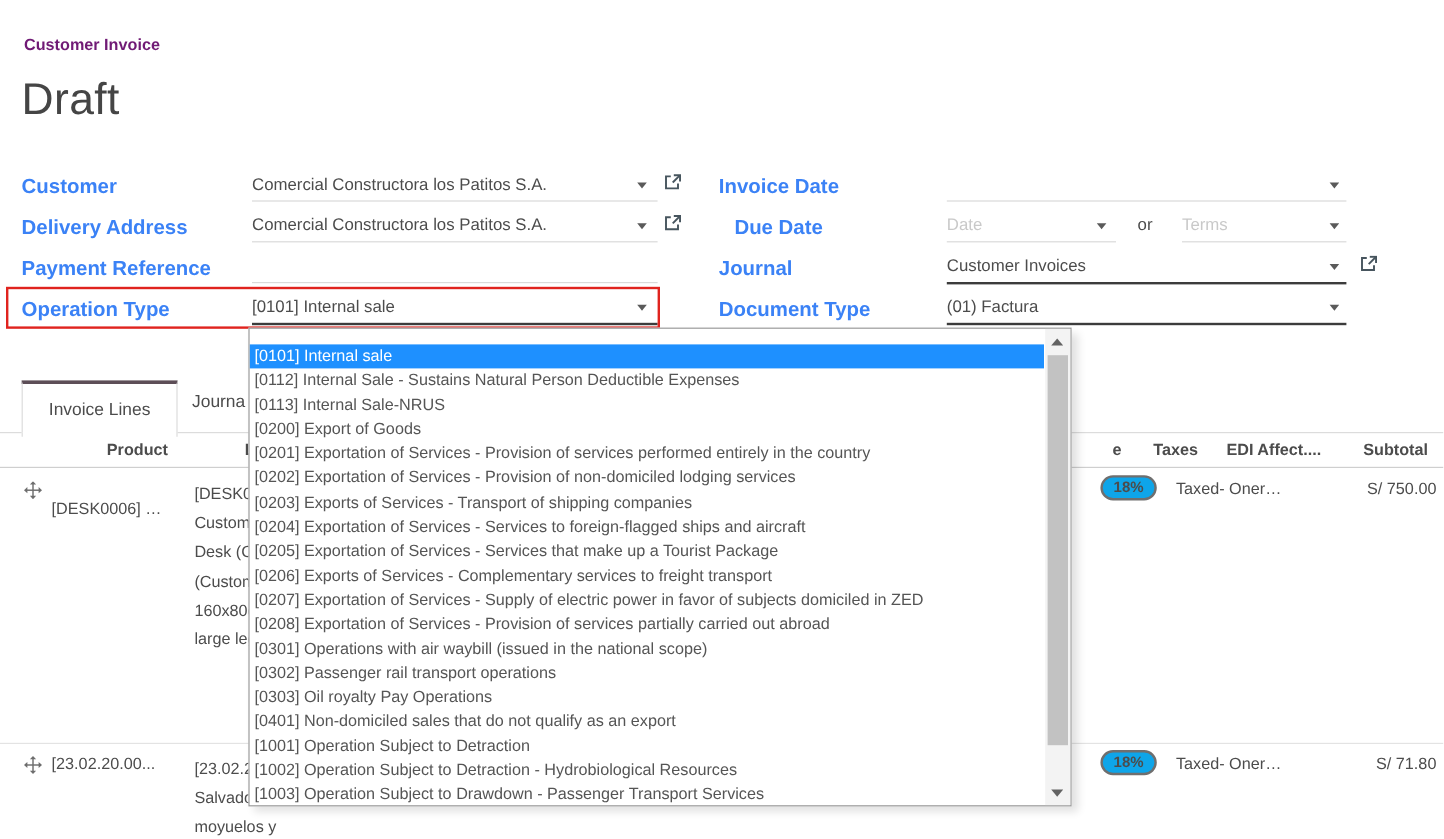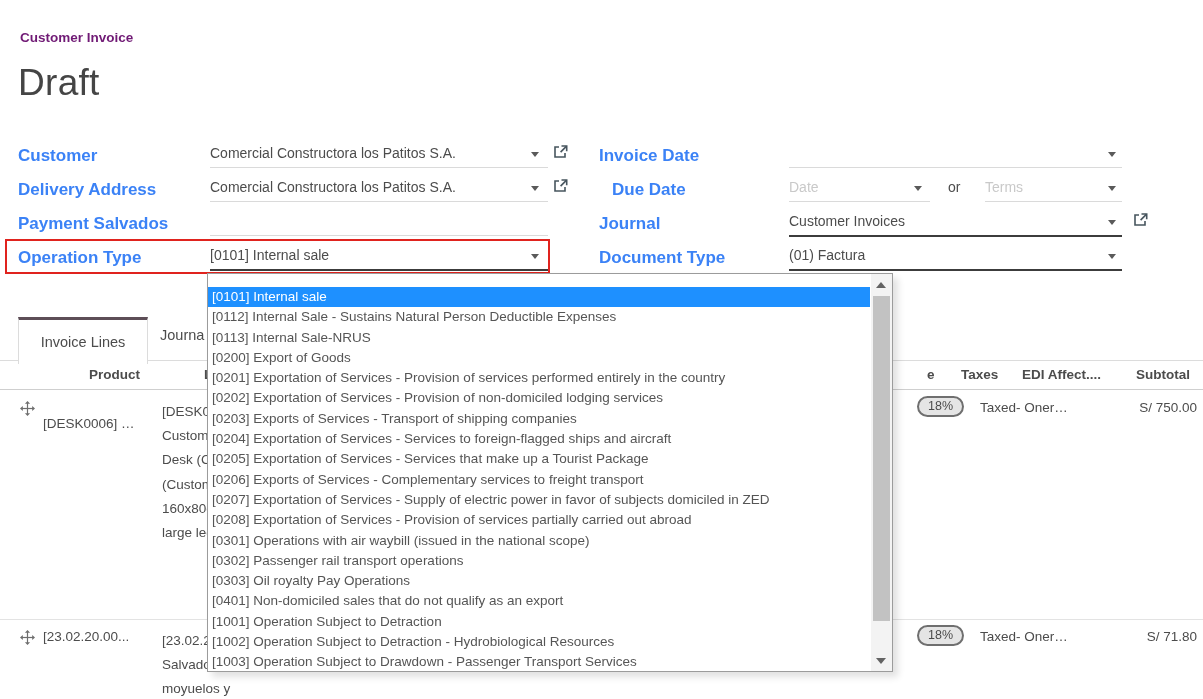--- a/index.html
+++ b/index.html
@@ -26,21 +26,21 @@
   .tabstrip-line{left:0;top:360px;width:1203px;height:1px;background:#dcdcdc;}
   .tabstrip-gap{left:19px;top:360px;width:126px;height:1px;background:#fff;z-index:2;}
   
   .th{font-size:13.5px;font-weight:700;color:#4c4c4c;white-space:nowrap;margin-left:44px;}
   .td{font-size:13.5px;color:#4c4c4c;white-space:nowrap;}
   .header-line{left:0;top:389px;width:1203px;height:1px;background:#cfcfcf;}
   .row-sep{left:0;top:619px;width:1203px;height:1px;background:#e3e3e3;}
   .label-cell{width:97px;line-height:24.2px;font-size:13.5px;color:#4c4c4c;white-space:normal;
               word-wrap:break-word;}
   .tax-pill{border:2px solid #6f6f6f;border-radius:11px;padding:1px 9px 2px 9px;
-            font-size:12.5px;font-weight:400;color:#4c4c4c;background:#e5e5e5;cursor:pointer;}
+            font-size:12.5px;font-weight:700;color:#4c4c4c;background:#0ea5e9;cursor:pointer;}
   .subtotal{right:6px;text-align:right;}
   
   .dropdown{left:207px;top:273px;width:686px;height:399px;background:#fff;
             border:1px solid #9b9b9b;z-index:10;box-shadow:5px 5px 7px rgba(0,0,0,.12);
             padding-top:13px;box-sizing:border-box;overflow:hidden;}
   .dd-item{height:20.3px;line-height:20.3px;padding-left:4px;margin-right:22px;
            font-size:13.5px;color:#555;white-space:nowrap;overflow:hidden;cursor:pointer;}
   .dd-item.selected{background:#1e90ff;color:#fff;}
   .scrollbar{position:absolute;right:0;top:0;width:21px;height:397px;background:#f3f3f3;}
   .sb-thumb{position:absolute;left:2px;right:2px;top:22px;height:325px;background:#c2c2c2;cursor:pointer;}
@@ -75,21 +75,21 @@
   <div class="abs caret" style="left:531px;top:186px;"></div>
   <span class="abs icon" style="left:553px;top:179px;">
     <svg width="15" height="14" viewBox="0 0 15 14">
         <path d="M6 2 H2 V12 H12 V8" fill="none" stroke="#47555e" stroke-width="1.6"></path>
         <path d="M8.5 1 H13.7 V6.2" fill="none" stroke="#47555e" stroke-width="1.6"></path>
         <path d="M13.3 1.4 L7.6 7.1" stroke="#47555e" stroke-width="1.6"></path>
       </svg>
   </span>
   <div class="abs uline" style="left:210px;top:201px;width:338px;"></div>
 
-  <div class="abs flabel" style="left:18px;top:214px;">Payment Salvados</div>
+  <div class="abs flabel" style="left:18px;top:214px;">Payment Reference</div>
   <div class="abs fvalue" style="left:210px;top:213px;"></div>
   <div class="abs uline" style="left:210px;top:235px;width:338px;"></div>
 
   <div class="abs flabel" style="left:18px;top:248px;">Operation Type</div>
   <div class="abs fvalue" style="left:210px;top:247px;">[0101] Internal sale</div>
   <div class="abs caret" style="left:531px;top:254px;"></div>
   <div class="abs uline dark" style="left:210px;top:269px;width:338px;"></div>
   <div class="abs red-box"></div>
 
   <div class="abs flabel" style="left:599px;top:146px;">Invoice Date</div>

